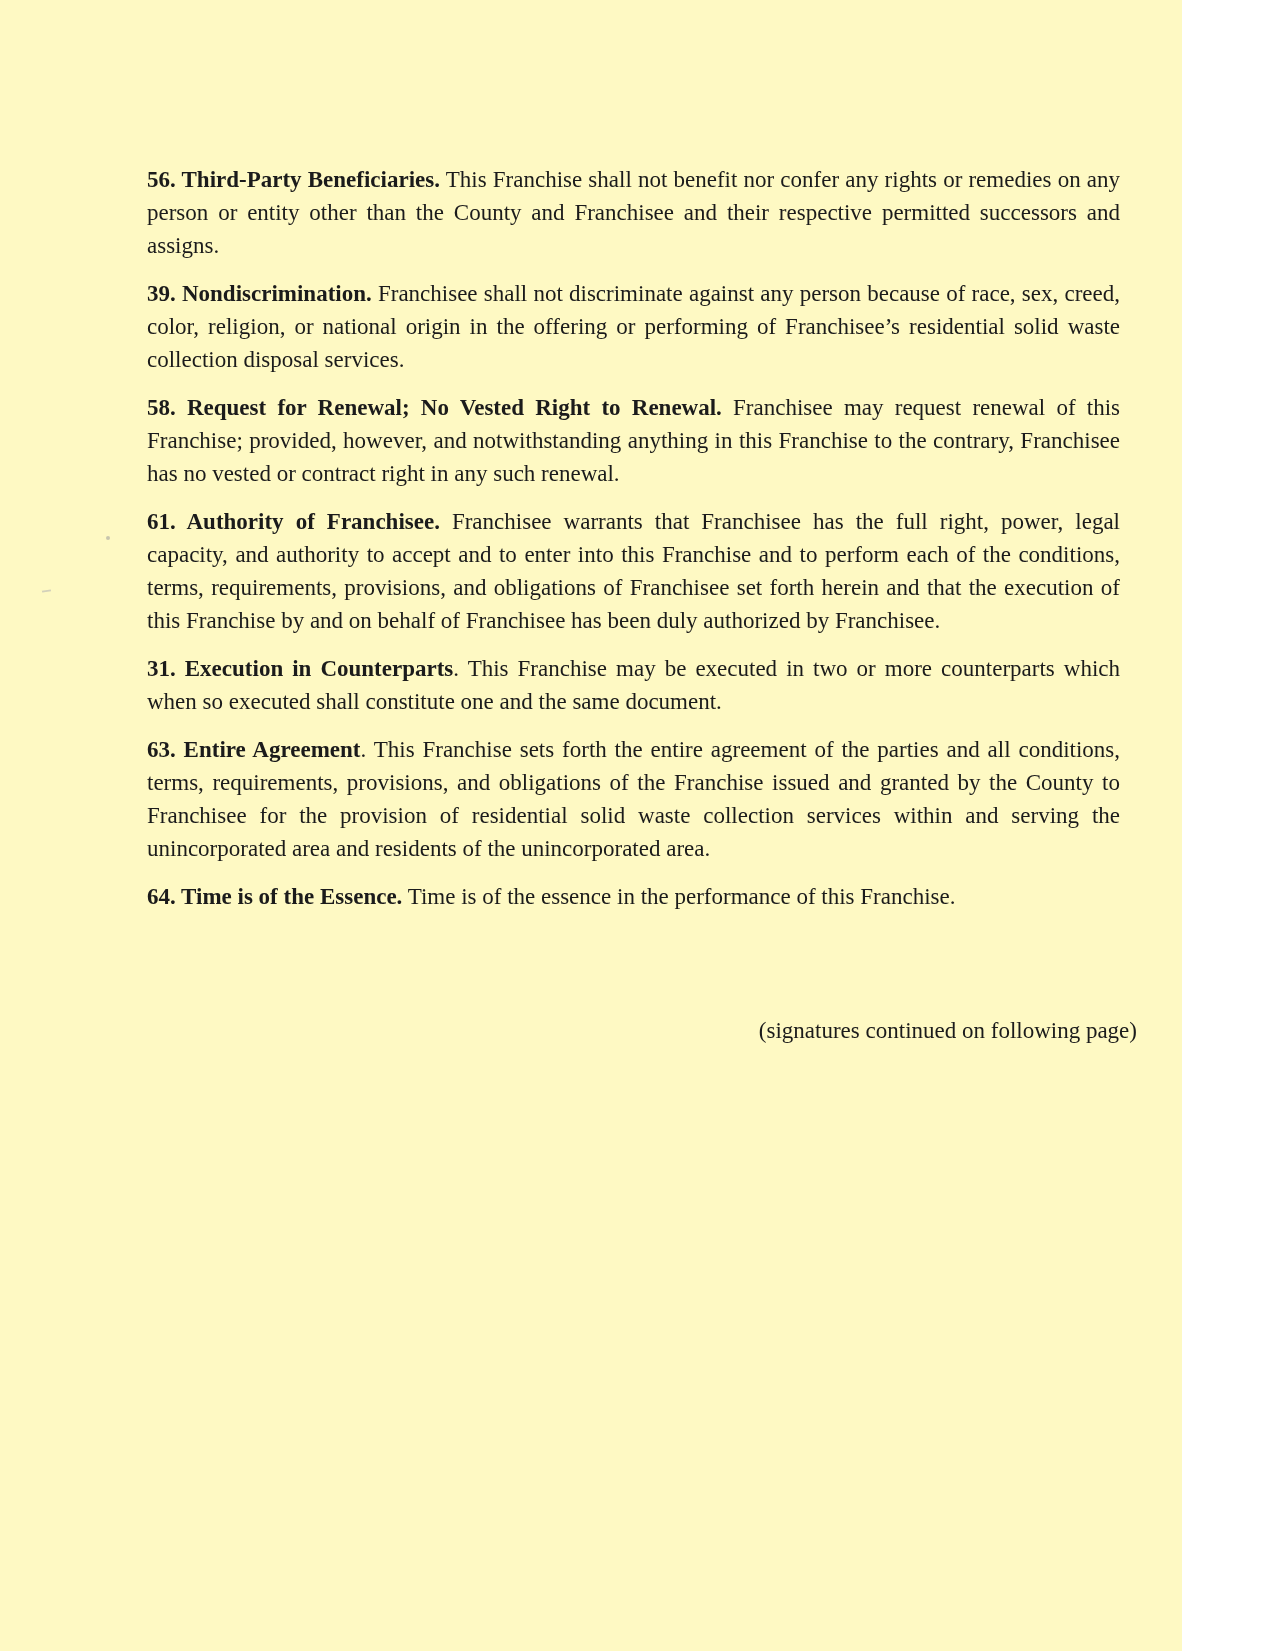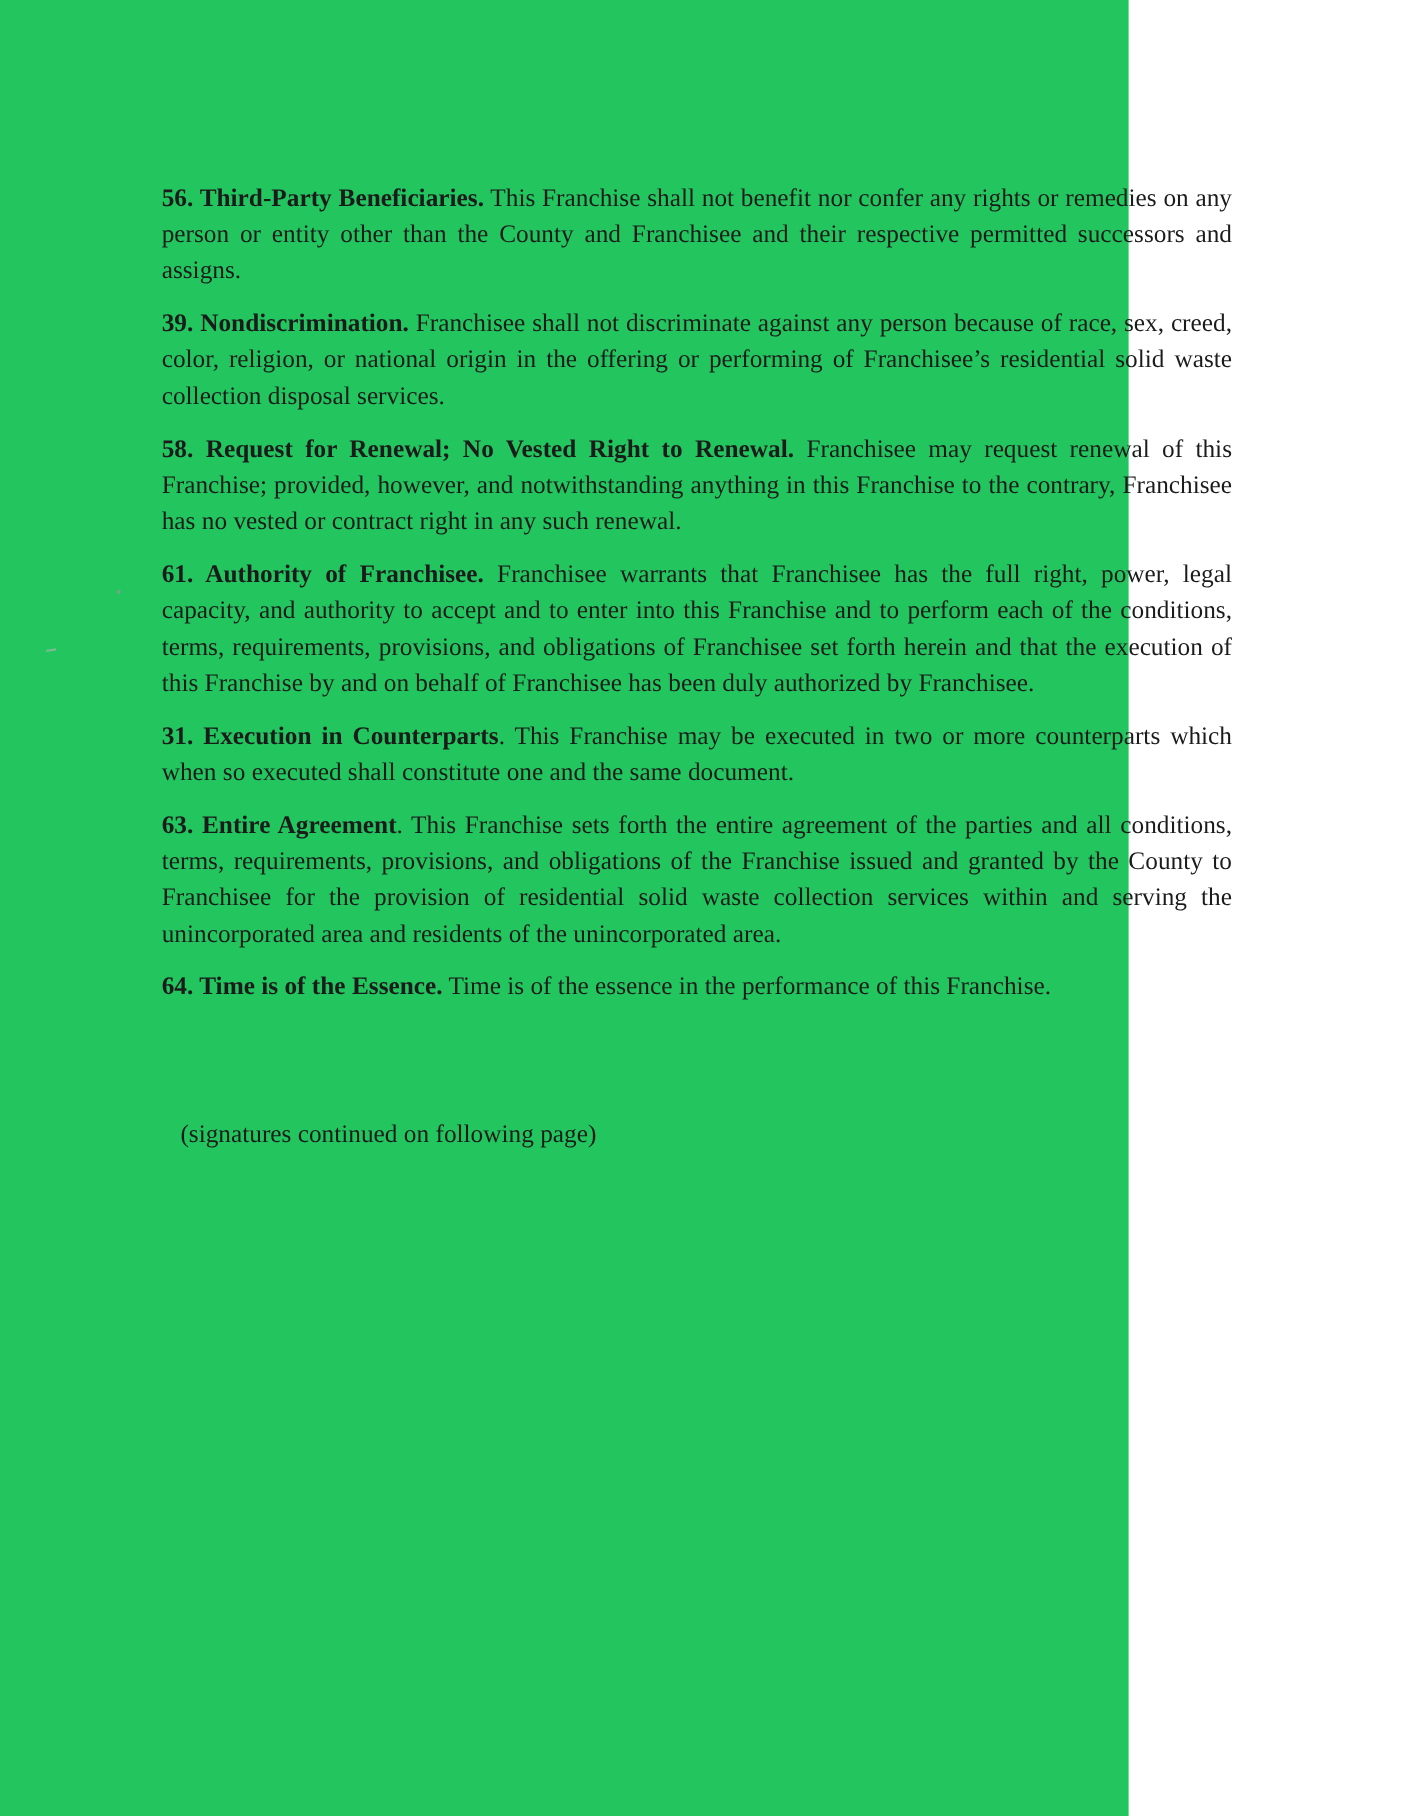--- a/index.html
+++ b/index.html
@@ -10,23 +10,23 @@
     width: 1275px;
     height: 1651px;
     background: #ffffff;
     font-family: "Liberation Serif", "DejaVu Serif", serif;
     color: #1b1b1b;
     position: relative;
     overflow: hidden;
   }
   .page {
     position: relative;
-    width: 1026px;
+    width: 1182px;
     height: 1651px;
-    background: #22c55e;
+    background: #fef9c3;
   }
   .content {
     position: absolute;
     left: 147px;
     top: 0;
     width: 973px;
     padding-top: 163px;
     font-size: 23px;
     line-height: 33px;
     text-align: justify;
@@ -35,21 +35,21 @@
     margin: 0 0 15px 0;
   }
   .para b {
     font-weight: bold;
   }
   .para.witness {
     text-indent: 44px;
     margin-top: 1px;
   }
   .centered-line {
-    text-align: left;
+    text-align: right;
     position: relative;
     left: 17px;
   }
   .continuation {
     margin-top: 101px;
   }
   .page-number {
     margin-top: 96px;
   }
   

